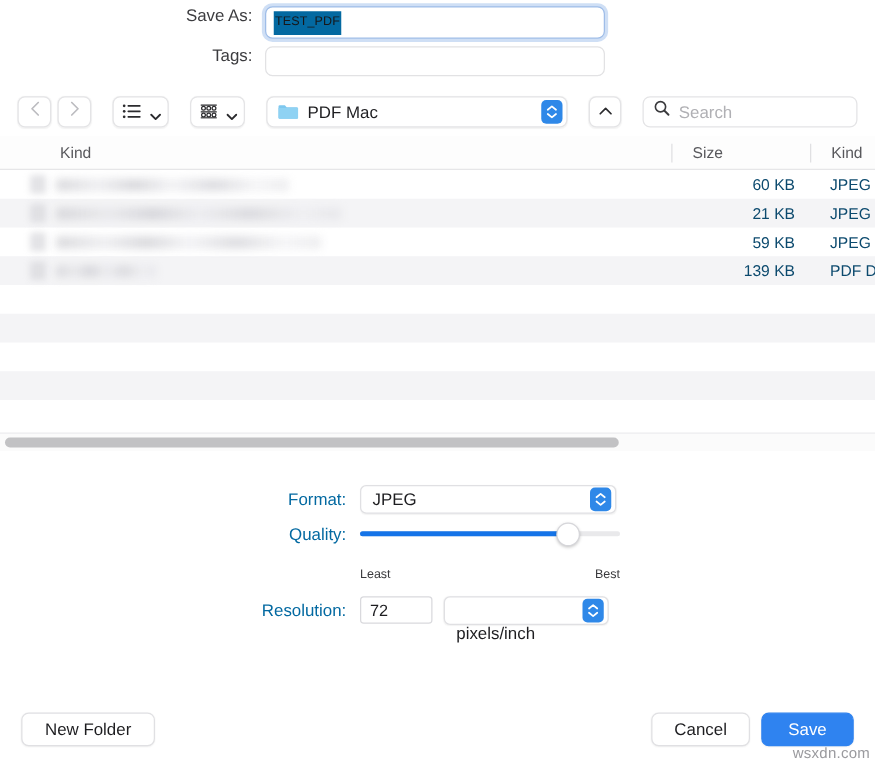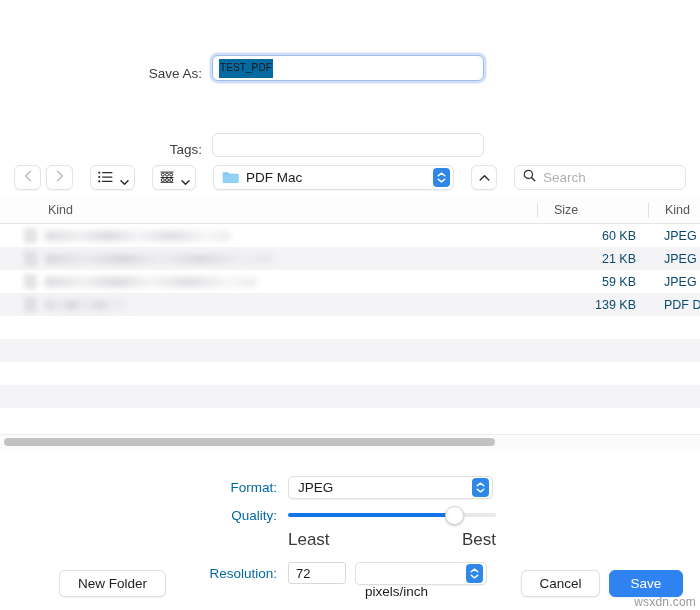--- a/index.html
+++ b/index.html
@@ -12,23 +12,22 @@
   }
   #dialog {
     position: relative;
     width: 700px; height: 610px;
     background: #ffffff;
   }
 
   
   .form-section { padding-top: 5px; }
   .form-row {
-    display: flex; align-items: flex-end;
+    display: flex; align-items: flex-start;
     height: 32px;
-    margin-top: 44px;
   }
   .form-label {
     width: 212px;
     text-align: right;
     padding-right: 10px;
     font-size: 13.5px;
     color: #3c3c3f;
     white-space: nowrap;
   }
   .saveas-field {
@@ -229,23 +228,23 @@
     position: absolute;
     width: 19px; height: 19px;
     border-radius: 50%;
     background: #ffffff;
     border: 1px solid #d6d6da;
     box-shadow: 0 1px 2.5px rgba(0,0,0,0.22);
   }
   .slider-ends {
     display: flex; justify-content: space-between;
     width: 208px;
-    font-size: 17px;
+    font-size: 10px;
     color: #3a3a3d;
-    margin-top: 1px;
+    margin-top: 13px;
   }
   .res-field {
     width: 58px; height: 22px;
     border: 1px solid #d9d9dd;
     border-radius: 3px;
     background: #ffffff;
     display: flex; align-items: center;
     padding-left: 7px;
     font-size: 13px;
     color: #1d1d20;
@@ -273,21 +272,21 @@
   .btn {
     height: 27px;
     border-radius: 6px;
     font-size: 13.5px;
     display: flex; align-items: center; justify-content: center;
     border: 1px solid #e0e0e3;
     background: #ffffff;
     color: #1d1d20;
     box-shadow: 0 0.5px 1.5px rgba(0,0,0,0.07);
   }
-  .btn-newfolder { width: 107px; margin-left: 42px; }
+  .btn-newfolder { width: 107px; }
   .footer-right { margin-left: auto; display: flex; gap: 9px; }
   .btn-cancel { width: 79px; }
   .btn-save {
     width: 74px;
     background: #2f83f0;
     border-color: #2f83f0;
     color: #ffffff;
   }
   .watermark {
     position: absolute;

